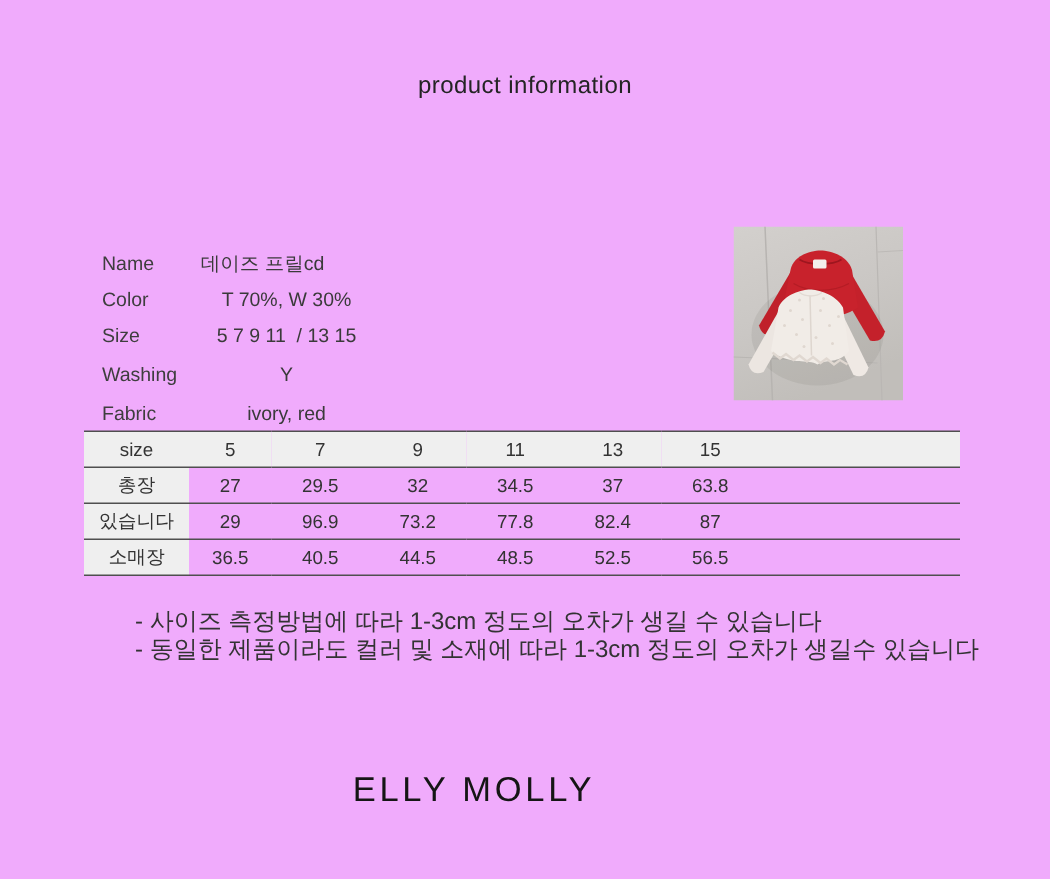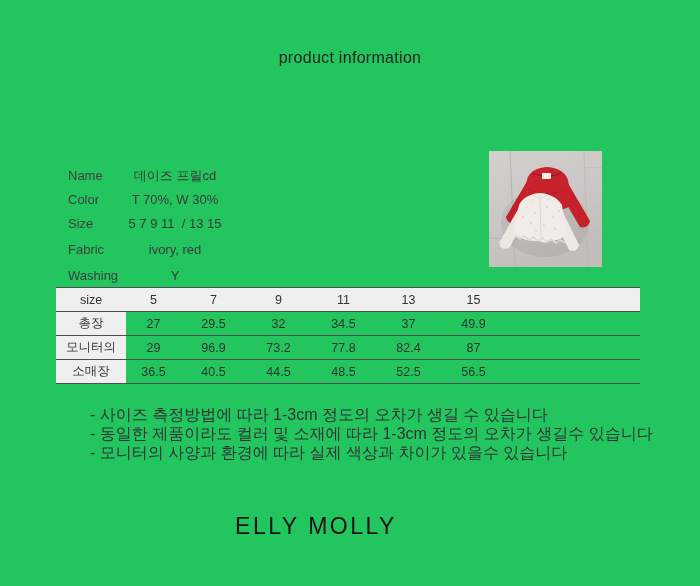--- a/index.html
+++ b/index.html
@@ -1,32 +1,32 @@
 <!DOCTYPE html>
 <html><head>
 <meta charset="utf-8">
 <style>
   html,body{margin:0;padding:0;background:#ffffff;}
   .page{
     position:relative;
     width:700px;height:586px;
-    background:#22c55e;
+    background:#f0abfc;
     font-family:"Liberation Sans", sans-serif;
     color:#333;
     overflow:hidden;
   }
   .page-title{
     position:absolute;left:0;top:49px;width:700px;
     text-align:center;
     font-size:16px;color:#242424;letter-spacing:.3px;
   }
   
   .details{position:absolute;left:68px;top:144px;}
   .drow{display:flex;line-height:16px;font-size:13px;color:#3e3e3e;margin-top:24px;}
-  .drow + .drow{margin-top:8px;}
+  .drow + .drow{margin-top:8px;gap:16px;}
   .drow:nth-child(4){margin-top:10px;}
   .drow:nth-child(5){margin-top:10px;}
   .dlabel{width:60px;}
   .dval{width:94px;text-align:center;white-space:pre;color:#3a3a3a;}
   
   .photo{position:absolute;left:489px;top:151px;width:113px;height:116px;}
   .photo svg{display:block;}
   
   .size-table{
     position:absolute;left:56px;top:287px;width:584px;
@@ -65,26 +65,26 @@
     </div>
     <div class="drow">
       <div class="dlabel">Color</div>
       <div class="dval">T 70%, W 30%</div>
     </div>
     <div class="drow">
       <div class="dlabel">Size</div>
       <div class="dval">5 7 9 11  / 13 15</div>
     </div>
     <div class="drow">
+      <div class="dlabel">Washing</div>
+      <div class="dval">Y</div>
+    </div>
+    <div class="drow">
       <div class="dlabel">Fabric</div>
       <div class="dval">ivory, red</div>
-    </div>
-    <div class="drow">
-      <div class="dlabel">Washing</div>
-      <div class="dval">Y</div>
     </div>
   </div>
 
   <div class="photo">
     <svg width="113" height="116" viewBox="0 0 113 116" xmlns="http://www.w3.org/2000/svg">
       <defs>
         <linearGradient id="tile" x1="0" y1="0" x2="0.4" y2="1">
           <stop offset="0" stop-color="#d3d0cd"></stop>
           <stop offset="0.55" stop-color="#cac7c4"></stop>
           <stop offset="1" stop-color="#c1beba"></stop>
@@ -157,25 +157,25 @@
       </tr>
     </thead>
     <tbody>
       <tr>
         <th>총장</th>
         <td>27</td>
         <td>29.5</td>
         <td>32</td>
         <td>34.5</td>
         <td>37</td>
-        <td>49.9</td>
+        <td>63.8</td>
         <td></td>
       </tr>
       <tr>
-        <th>모니터의</th>
+        <th>있습니다</th>
         <td>29</td>
         <td>96.9</td>
         <td>73.2</td>
         <td>77.8</td>
         <td>82.4</td>
         <td>87</td>
         <td></td>
       </tr>
       <tr>
         <th>소매장</th>
@@ -186,18 +186,17 @@
         <td>52.5</td>
         <td>56.5</td>
         <td></td>
       </tr>
     </tbody>
   </table>
 
   <div class="notes">
     <div>- 사이즈 측정방법에 따라 1-3cm 정도의 오차가 생길 수 있습니다</div>
     <div>- 동일한 제품이라도 컬러 및 소재에 따라 1-3cm 정도의 오차가 생길수 있습니다</div>
-    <div>- 모니터의 사양과 환경에 따라 실제 색상과 차이가 있을수 있습니다</div>
   </div>
 
   <div class="brand">ELLY MOLLY</div>
 
 </div>
 
 </body></html>

